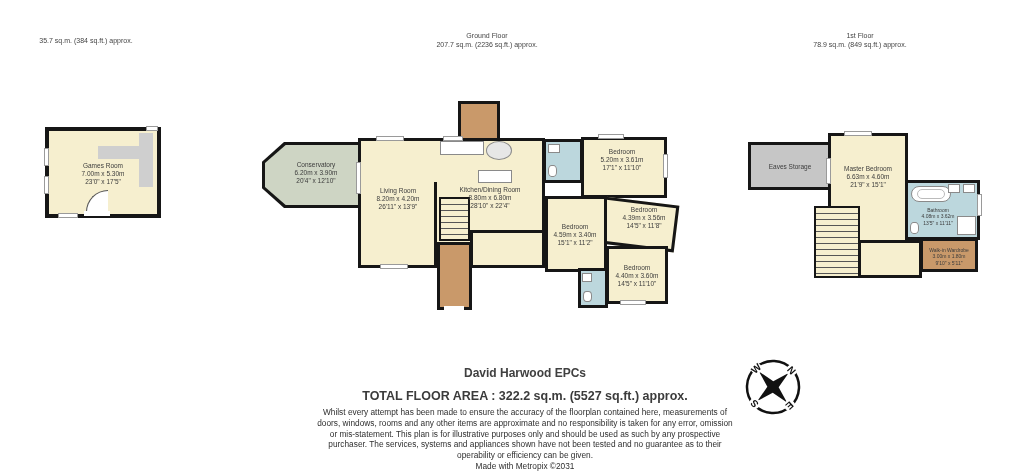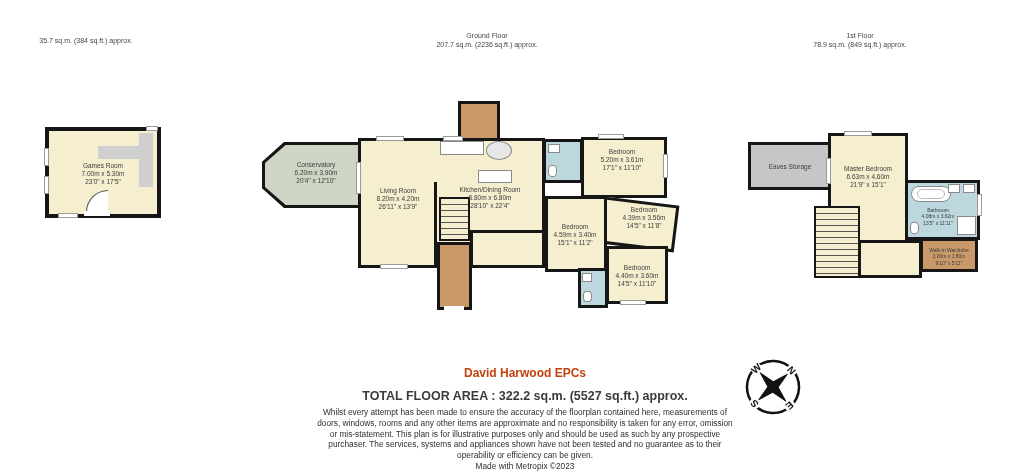--- a/index.html
+++ b/index.html
@@ -18,21 +18,21 @@
   .room-label.tiny{font-size:5px;}
   .win{position:absolute;background:#ffffff;border:1px solid #9a9a9a;box-sizing:border-box;z-index:20;}
   .fix{position:absolute;background:#ffffff;border:1px solid #8a8a8a;box-sizing:border-box;z-index:25;}
   .grayfix{position:absolute;background:#cfcfcf;z-index:15;}
   .wall{position:absolute;background:#161616;z-index:18;}
   .stairs{position:absolute;box-sizing:border-box;border:2px solid #161616;background:#f6efcf;z-index:22;
           background-image:repeating-linear-gradient(to bottom,#f6efcf 0 5px,#555 5px 6px);}
   .arc{position:absolute;box-sizing:border-box;border-top:1px solid #555;border-left:1px solid #555;
        border-top-left-radius:100%;background:#fff;z-index:24;}
   #footer{position:absolute;left:315px;top:366px;width:420px;text-align:center;}
-  .company{font-size:12px;font-weight:bold;color:#c2410c;}
+  .company{font-size:12px;font-weight:bold;color:#404040;}
   .total{font-size:12.5px;font-weight:bold;color:#3b3b3b;margin-top:9px;}
   .disclaimer{font-size:8.3px;color:#2f2f2f;line-height:1.3;margin-top:4px;}
   .credit{font-size:8.3px;color:#2f2f2f;line-height:1.3;}
   #compass{position:absolute;left:740px;top:354px;z-index:40;}
 </style>
 </head>
 <body>
 
 <div id="canvas">
 
@@ -190,16 +190,16 @@
       <text x="58" y="36.5" font-size="10" font-weight="bold" fill="#111" text-anchor="middle" font-family="Liberation Sans, sans-serif" transform="rotate(90 58 33)">E</text>
       <text x="33" y="61.5" font-size="10" font-weight="bold" fill="#111" text-anchor="middle" font-family="Liberation Sans, sans-serif" transform="rotate(180 33 58)">S</text>
       <text x="8" y="36.5" font-size="10" font-weight="bold" fill="#111" text-anchor="middle" font-family="Liberation Sans, sans-serif" transform="rotate(270 8 33)">W</text>
     </g>
   </svg>
 
   <div id="footer">
     <div class="company">David Harwood EPCs</div>
     <div class="total">TOTAL FLOOR AREA : 322.2 sq.m. (5527 sq.ft.) approx.</div>
     <div class="disclaimer">Whilst every attempt has been made to ensure the accuracy of the floorplan contained here, measurements of doors, windows, rooms and any other items are approximate and no responsibility is taken for any error, omission or mis-statement. This plan is for illustrative purposes only and should be used as such by any prospective purchaser. The services, systems and appliances shown have not been tested and no guarantee as to their operability or efficiency can be given.</div>
-    <div class="credit">Made with Metropix ©2023</div>
+    <div class="credit">Made with Metropix ©2031</div>
   </div>
 
 </div>
 
 </body></html>

